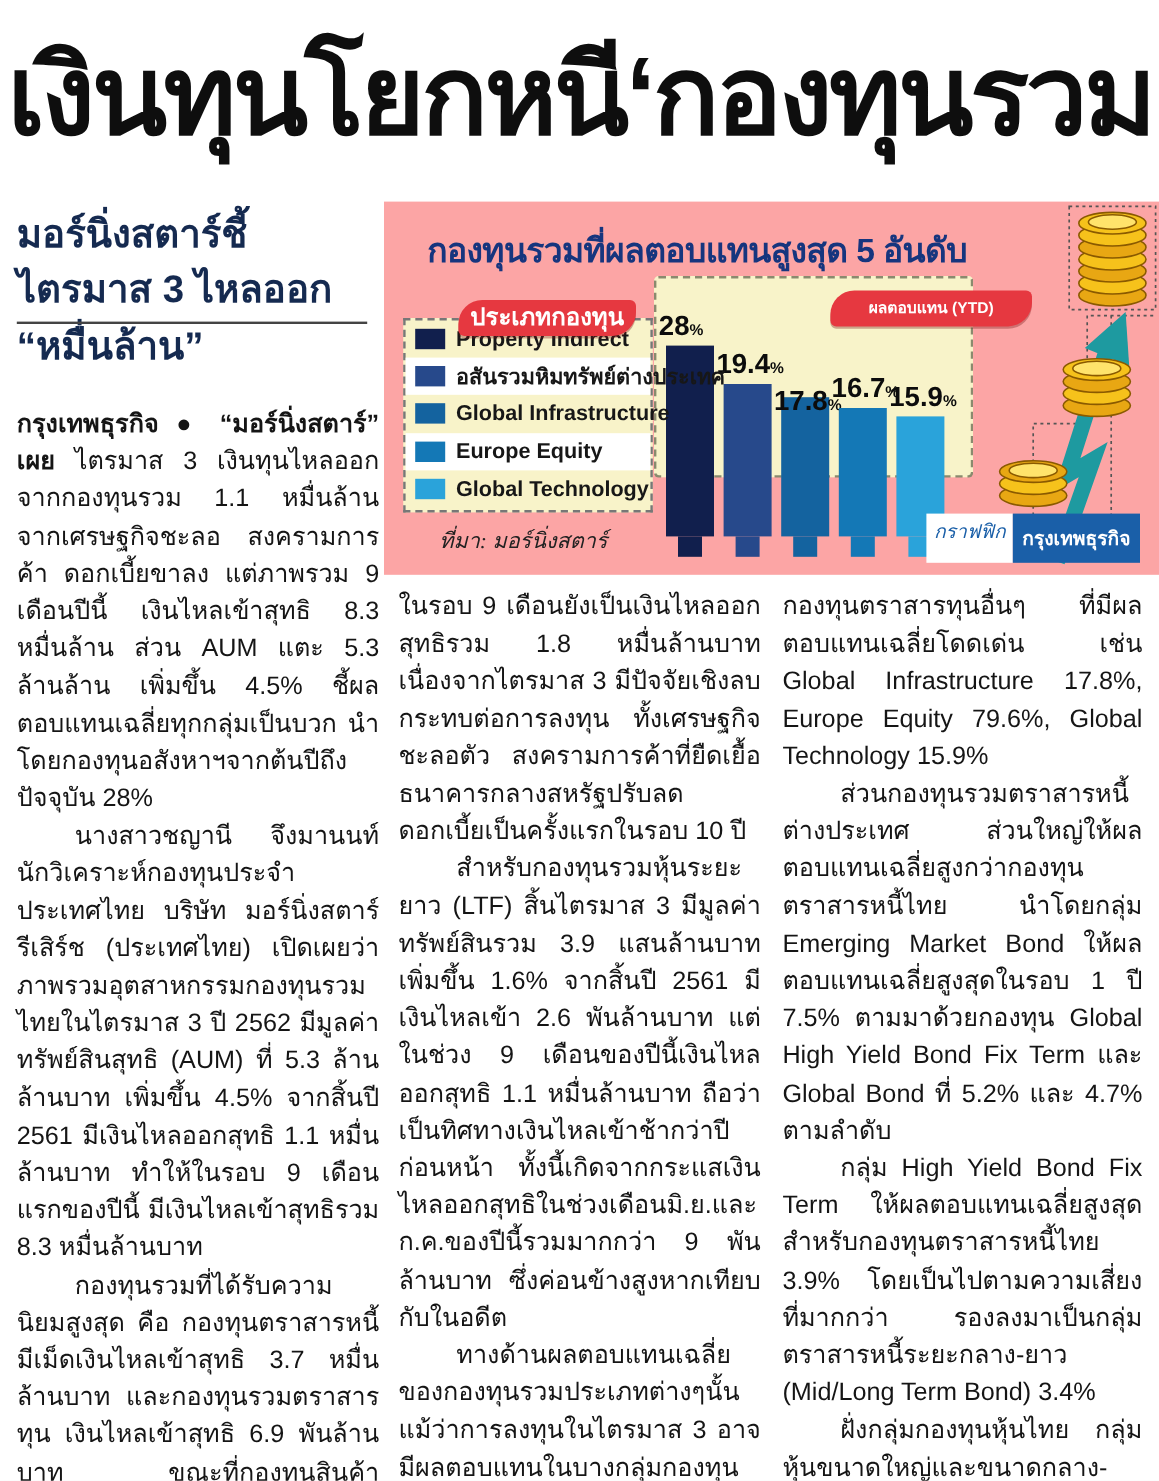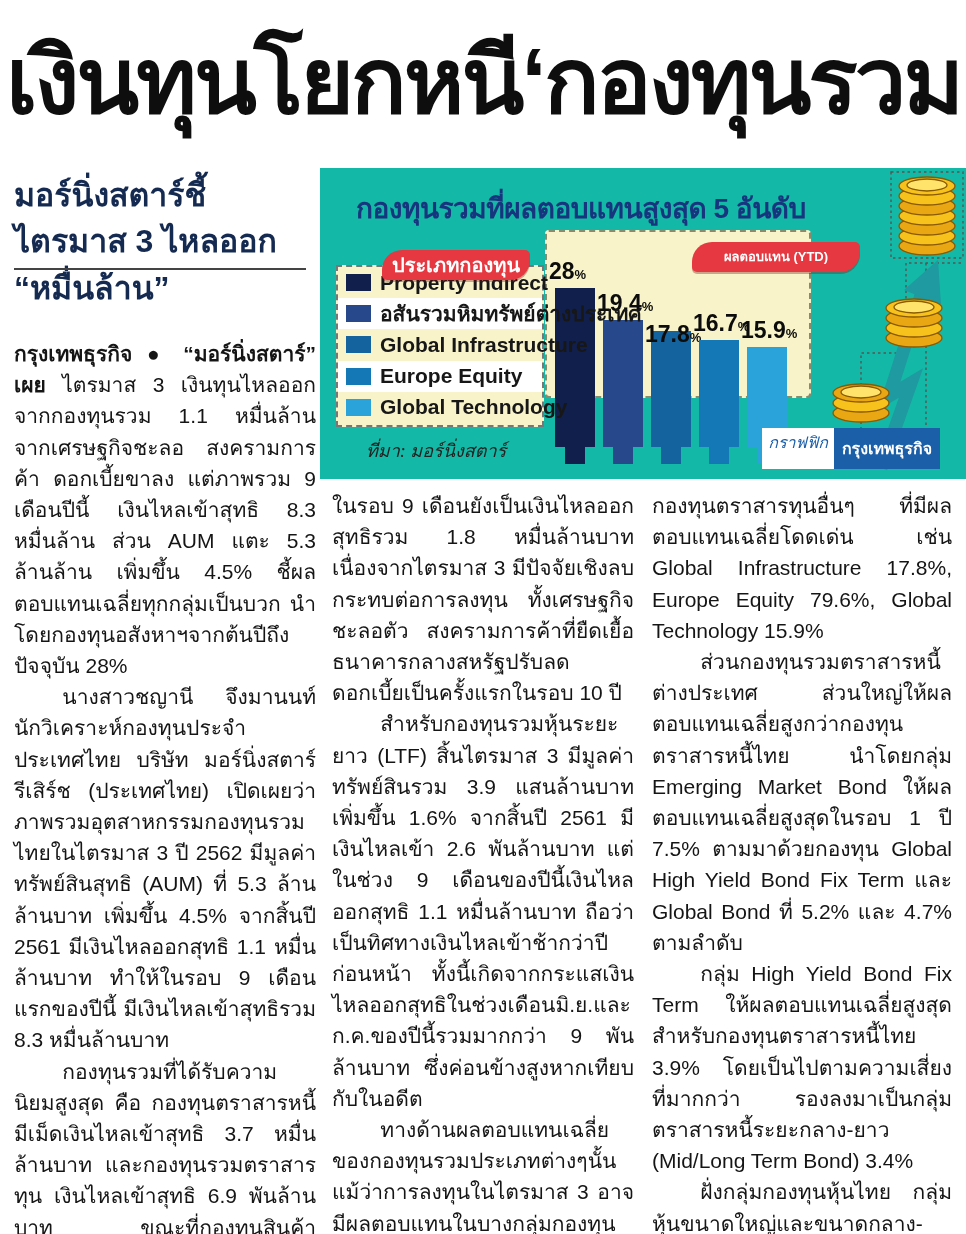--- a/index.html
+++ b/index.html
@@ -27,21 +27,21 @@
   }
   .col p { text-indent:2.3em; }
   .col p.noindent { text-indent:0; }
   .col1 { left:14px;  top:338px; height:886px; }
   .col2 { left:332px; top:490px; height:734px; }
   .col3 { left:652px; top:490px; height:734px; width:300px; }
   .lede-bold { font-weight:700; }
   
   .chart {
     position:absolute; left:320px; top:168px; width:646px; height:311px;
-    background:#14b8a6; overflow:hidden;
+    background:#fca5a5; overflow:hidden;
   }
   .chart-title {
     position:absolute; left:36px; top:18px; font-size:28px; font-weight:800;
     color:#16357e; letter-spacing:-0.5px;
   }
   .cream-panel {
     position:absolute; left:225px; top:62px; width:266px; height:168px;
     background:#f8f3c9; border:2px dashed #8a8a6e; border-radius:4px;
   }
   .ribbon {
@@ -51,32 +51,32 @@
   }
   .ribbon-type { left:62px; top:82px; width:148px; height:30px; font-size:20px; line-height:30px; z-index:4; }
   .ribbon-ytd  { left:372px; top:74px; width:168px; height:30px; font-size:13px; line-height:30px; z-index:4; }
   .legend-box {
     position:absolute; left:16px; top:97px; width:208px; height:162px;
     background:#f8f3c9; border:2px dashed #777; z-index:3;
   }
   .legend-row { display:flex; align-items:center; height:31.2px; padding-left:8px; gap:9px; }
   .legend-row:nth-child(even) { background:#ffffff; }
   .legend-swatch { width:25px; height:17px; flex:0 0 auto; }
-  .legend-label { font-size:21px; font-weight:700; color:#171717; white-space:nowrap;text-align:center; }
+  .legend-label { font-size:18px; font-weight:700; color:#171717; white-space:nowrap;text-align:center; }
   .chart-source {
     position:absolute; left:46px; top:268px; font-size:18px; font-style:italic;
     color:#222; font-family:"Liberation Serif", serif;
   }
   .bars { position:absolute; left:0; top:0; width:100%; height:100%; z-index:2; }
   .bar      { position:absolute; }
   .bar-foot { position:absolute; }
   .bar-label { position:absolute; font-weight:800; color:#0c0c0c; font-size:23px; white-space:nowrap; }
   .bar-label .pct { font-size:13px; font-weight:800; }
   .decor { position:absolute; right:0; top:0; z-index:1; }
-  .credit { position:absolute; right:26px; bottom:10px; display:flex; z-index:5; font-size:16px; }
+  .credit { position:absolute; right:16px; bottom:10px; display:flex; z-index:5; font-size:16px; }
   .credit-prefix { background:#fff; color:#1a5fa8; font-style:italic; padding:2px 6px; font-family:"Liberation Serif", serif; }
   .credit-brand  { background:#1a5fa8; color:#fff; font-weight:700; padding:8px 8px; }
 </style>
 </head>
 <body>
 
 <div class="page">
 
   <div class="headline">เงินทุนโยกหนี‘กองทุนรวม’</div>
 

